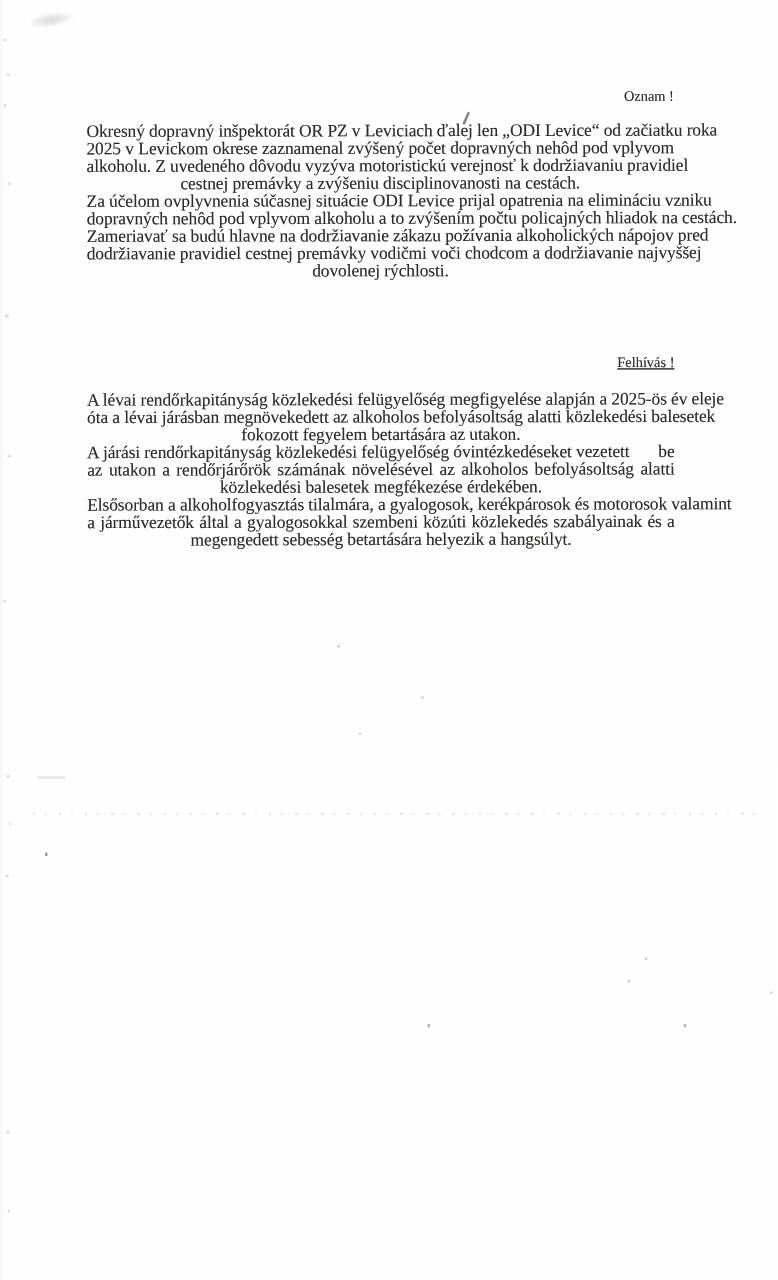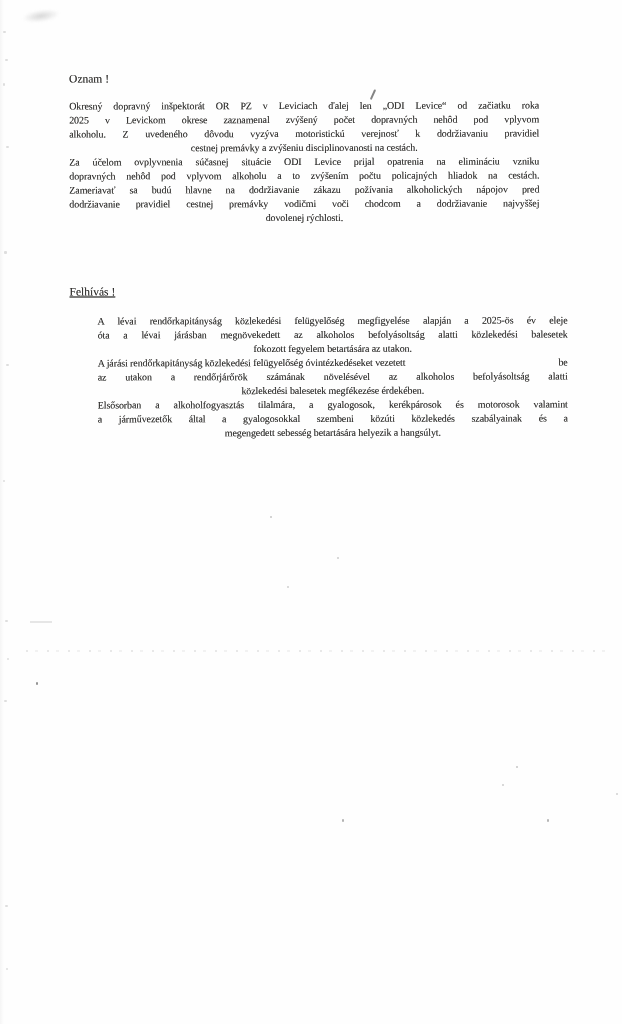--- a/index.html
+++ b/index.html
@@ -23,38 +23,38 @@
     background: linear-gradient(to right, rgba(0,0,0,0.035), rgba(0,0,0,0));
     pointer-events: none;
   }
 
   .doc { position: absolute; left: 0; top: 0; width: 622px; height: 1024px; transform: rotate(-0.12deg); }
 
   .heading {
     position: absolute;
     left: 70px;
     width: 470px;
-    text-align: left;
+    text-align: right;
     font-size: 11.5px;
     line-height: 14px;
     text-shadow: 0 0 0.5px rgba(70,70,70,0.55);
   }
   .heading-1 { top: 71px; }
   .heading-2 { top: 284px; text-decoration: underline; }
 
   .block {
     position: absolute;
     left: 70px;
     width: 470px;
-    font-size: 10px;
+    font-size: 14px;
     letter-spacing: -0.1px;
     text-shadow: 0 0 0.5px rgba(70,70,70,0.5);
   }
   .block-1 { top: 99px; }
-  .block-2 { top: 314px; margin-left: 28px; }
+  .block-2 { top: 314px; }
 
   .ln {
     height: 14px;
     line-height: 14px;
     white-space: nowrap;
   }
   .ln.j { text-align: justify; text-align-last: justify; text-justify: inter-word; }
   .ln.l { text-align: center; }
   .ln.s { display: flex; justify-content: space-between; }
 

